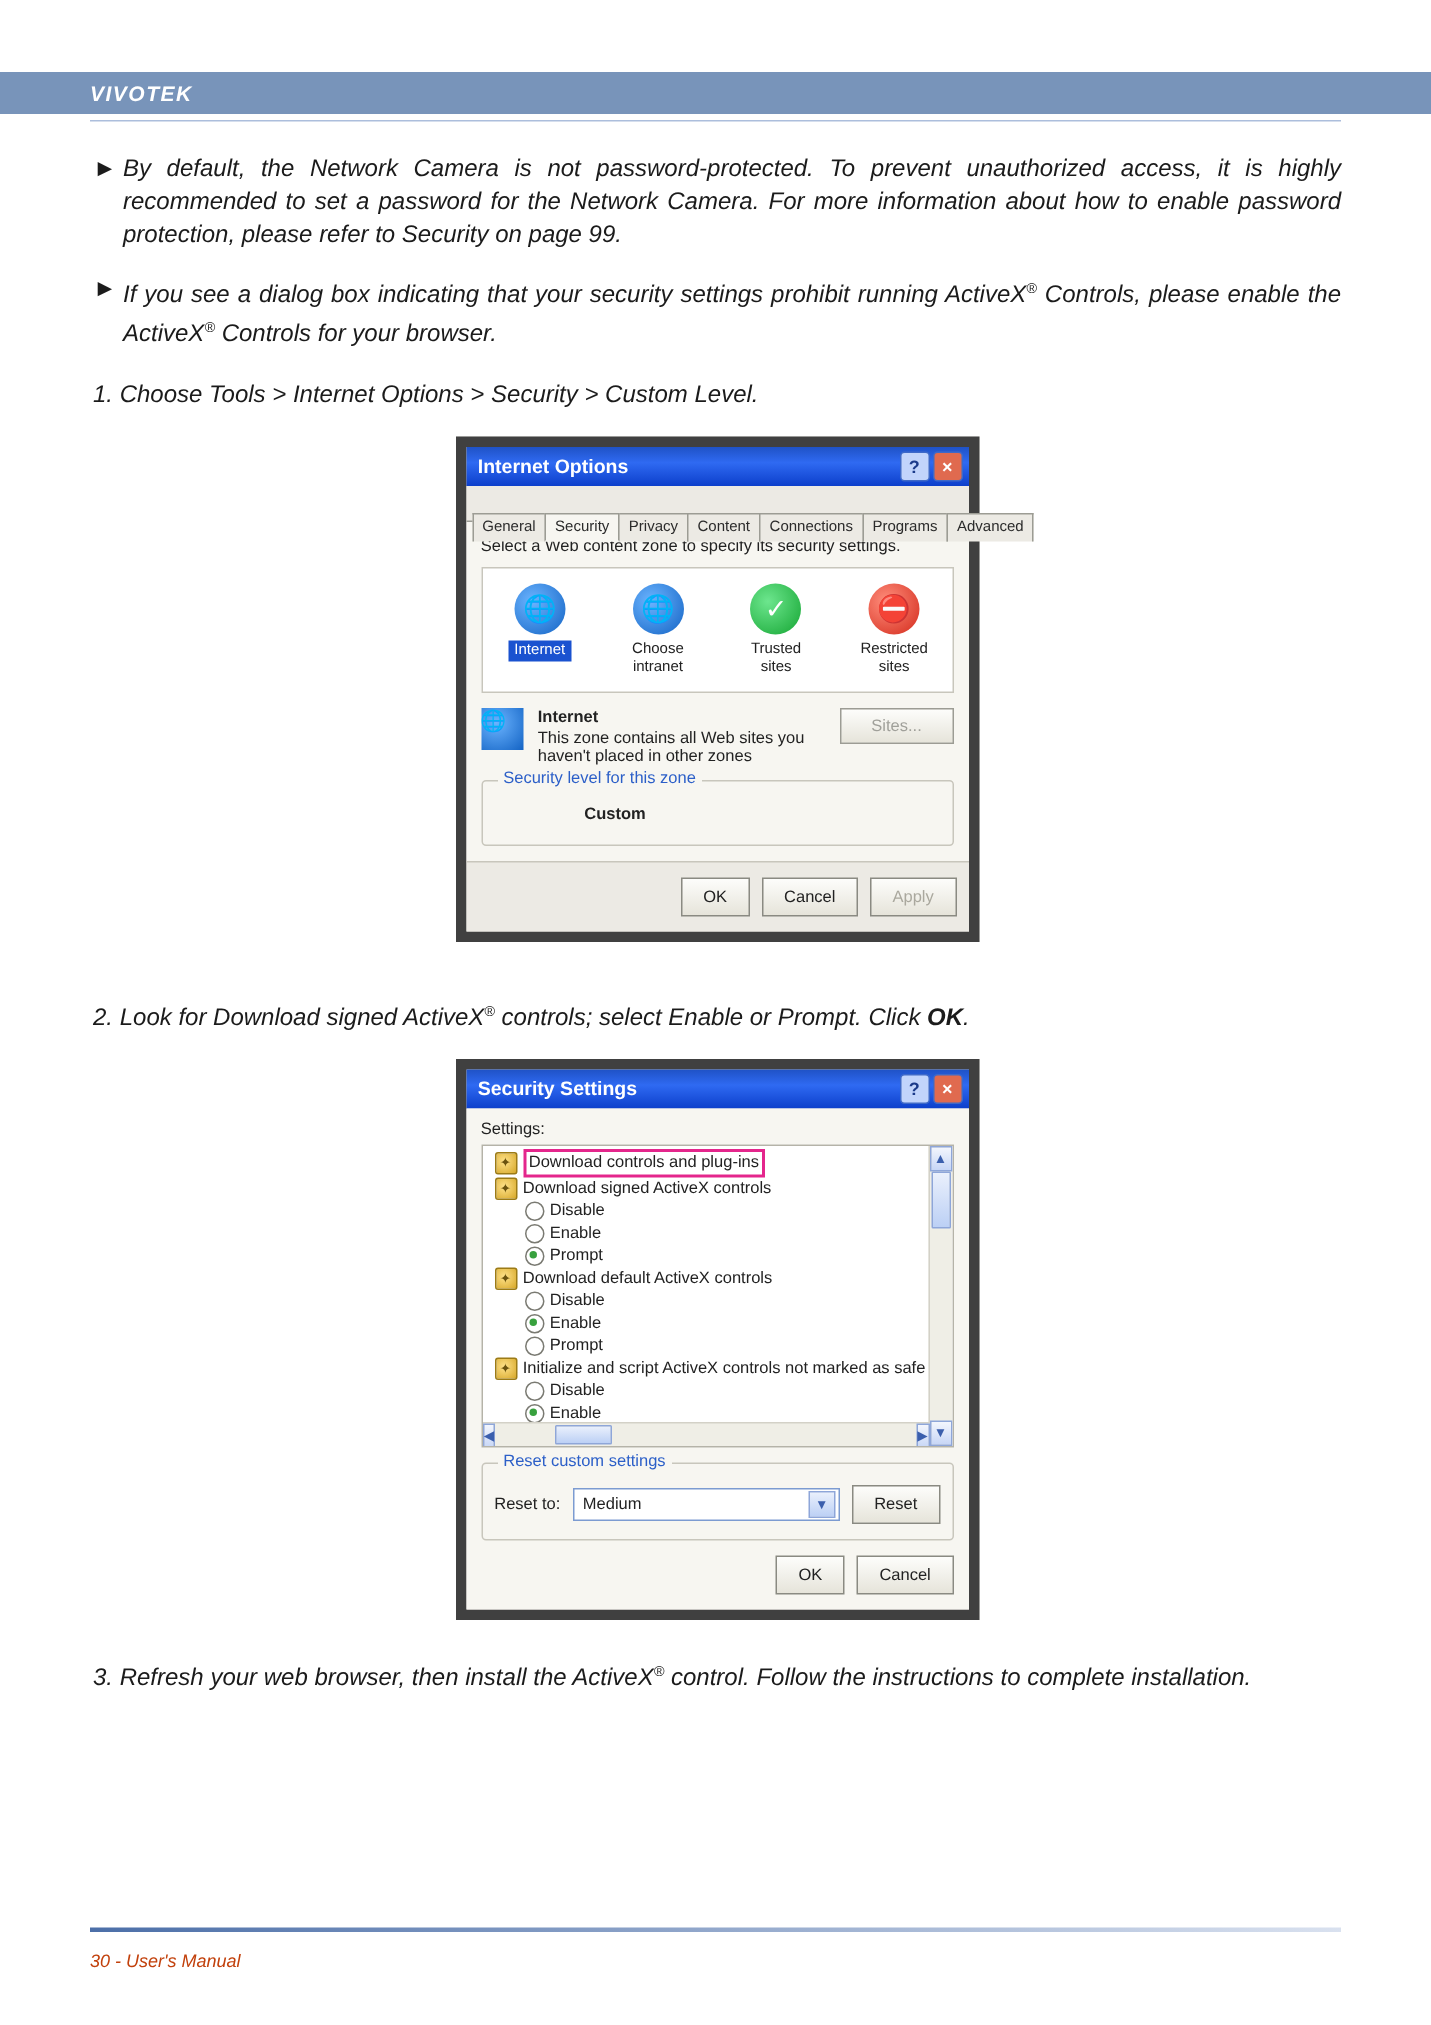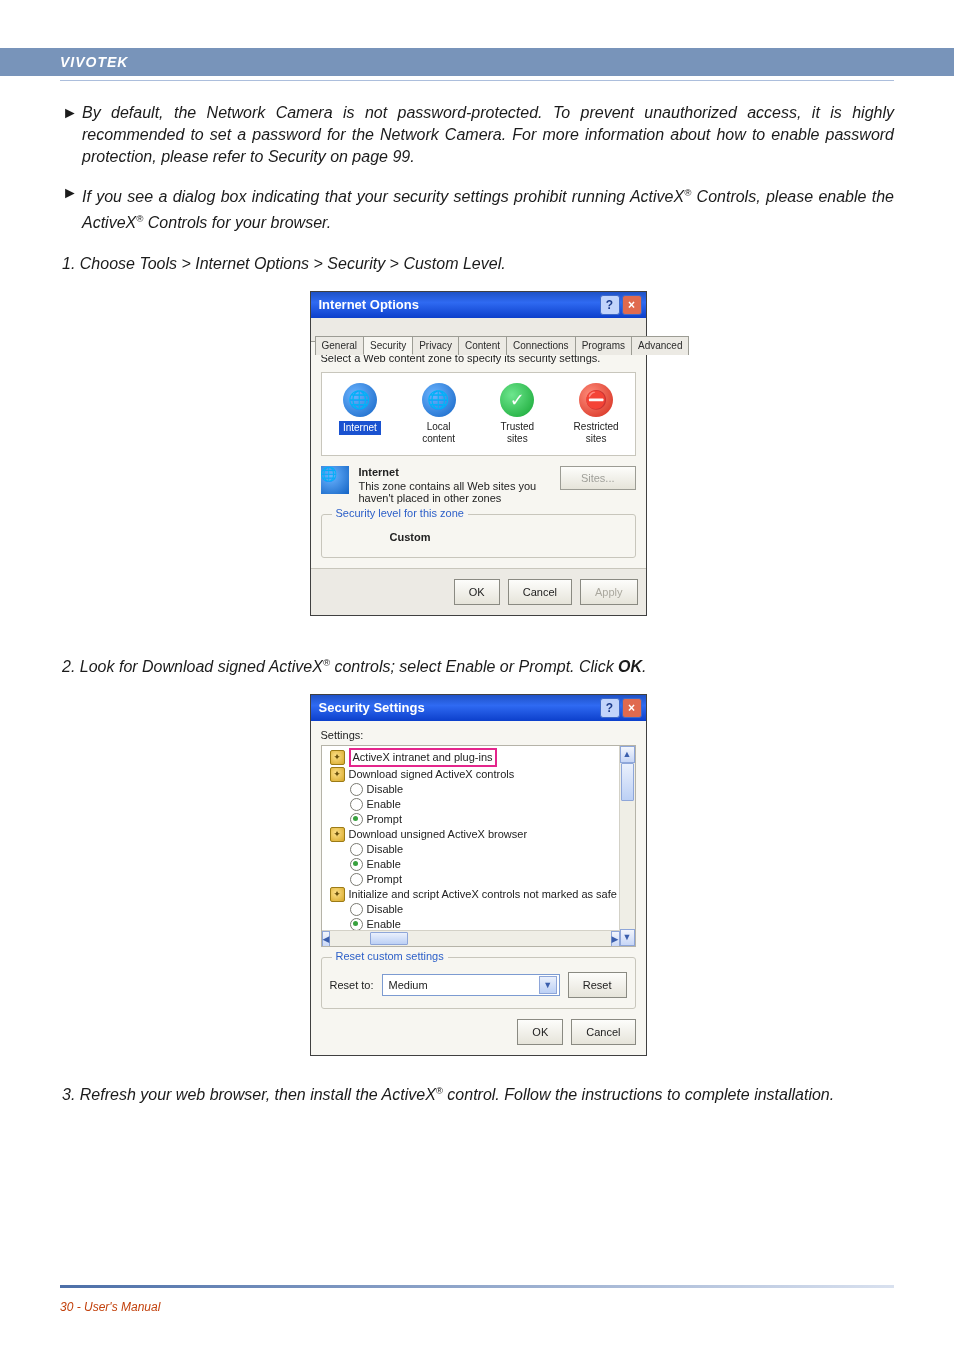--- a/index.html
+++ b/index.html
@@ -68,21 +68,21 @@
   }
   .dialogs {
     display: flex;
     flex-direction: column;
     align-items: center;
   }
 
   
   .dialog {
     width: 335px;
-    border: 1px solid #404040;
+    border: 7px solid #404040;
     font-family: Tahoma, Arial, sans-serif;
     font-size: 11px;
     color: #222;
     background: #eceae4;
     margin: 6px 0 18px 0;
   }
   .titlebar {
     height: 26px;
     background: linear-gradient(to bottom, #1f52c6 0%, #2f6af2 40%, #0c3fcb 100%);
     color: #fff;
@@ -395,21 +395,21 @@
           </div>
         <div class="tab-body">
           <div class="zone-desc">Select a Web content zone to specify its security settings.</div>
           <div class="zones" id="io-zones">
               <div class="zone selected">
                 <div class="icon globe">🌐</div>
                 <div class="zl">Internet</div>
               </div>
               <div class="zone">
                 <div class="icon globe">🌐</div>
-                <div class="zl">Local content</div>
+                <div class="zl">Choose intranet</div>
               </div>
               <div class="zone">
                 <div class="icon green">✓</div>
                 <div class="zl">Trusted sites</div>
               </div>
               <div class="zone">
                 <div class="icon red">⛔</div>
                 <div class="zl">Restricted sites</div>
               </div>
             </div>
@@ -453,41 +453,41 @@
             <div class="tb-btn tb-help">?</div>
             <div class="tb-btn tb-close">×</div>
           </div>
         </div>
         <div class="ss-body">
           <div class="ss-label">Settings:</div>
           <div class="ss-list">
             <div class="tree" id="ss-tree">
                 <div class="node hl">
                   <div class="gear">✦</div>
-                  <span class="txt">ActiveX intranet and plug-ins</span>
+                  <span class="txt">Download controls and plug-ins</span>
                 </div>
                 <div class="node">
                   <div class="gear">✦</div>
                   <span class="txt">Download signed ActiveX controls</span>
                 </div>
                 <div class="opt">
                   <div class="radio"></div>
                   <span>Disable</span>
                 </div>
                 <div class="opt">
                   <div class="radio"></div>
                   <span>Enable</span>
                 </div>
                 <div class="opt">
                   <div class="radio on"></div>
                   <span>Prompt</span>
                 </div>
                 <div class="node">
                   <div class="gear">✦</div>
-                  <span class="txt">Download unsigned ActiveX browser</span>
+                  <span class="txt">Download default ActiveX controls</span>
                 </div>
                 <div class="opt">
                   <div class="radio"></div>
                   <span>Disable</span>
                 </div>
                 <div class="opt">
                   <div class="radio on"></div>
                   <span>Enable</span>
                 </div>
                 <div class="opt">

